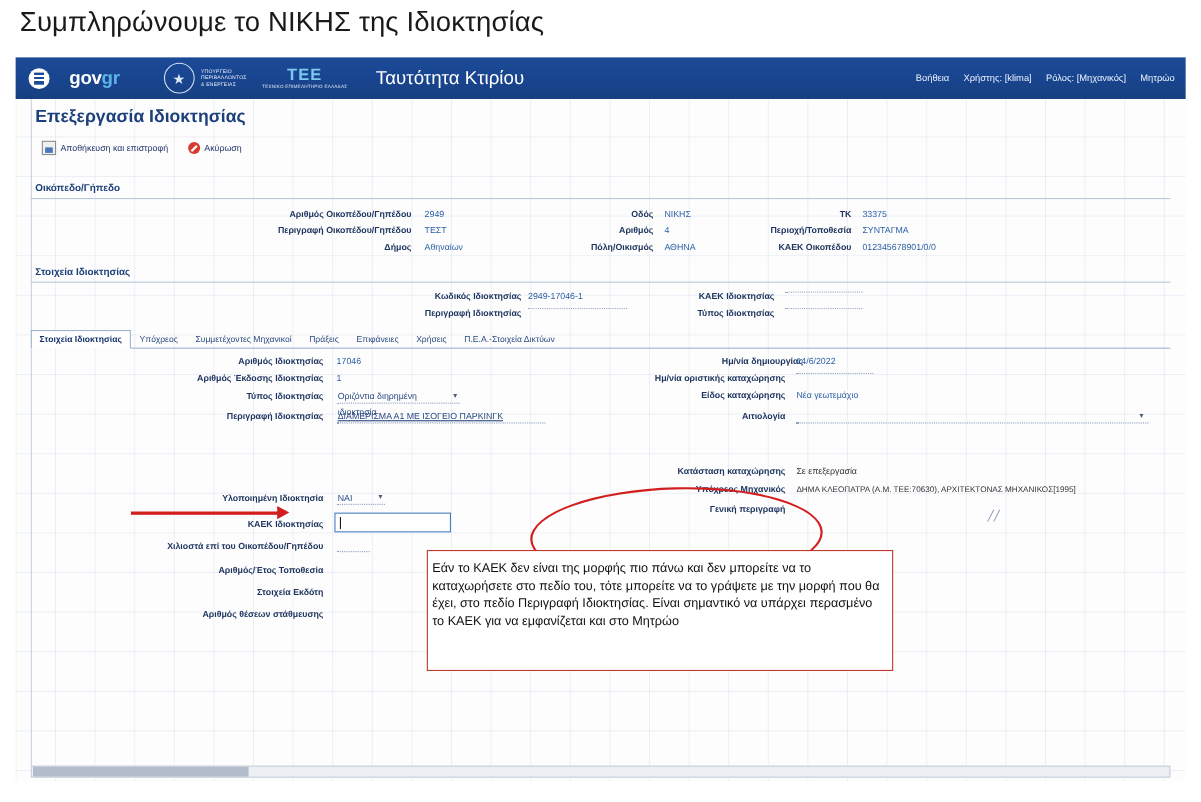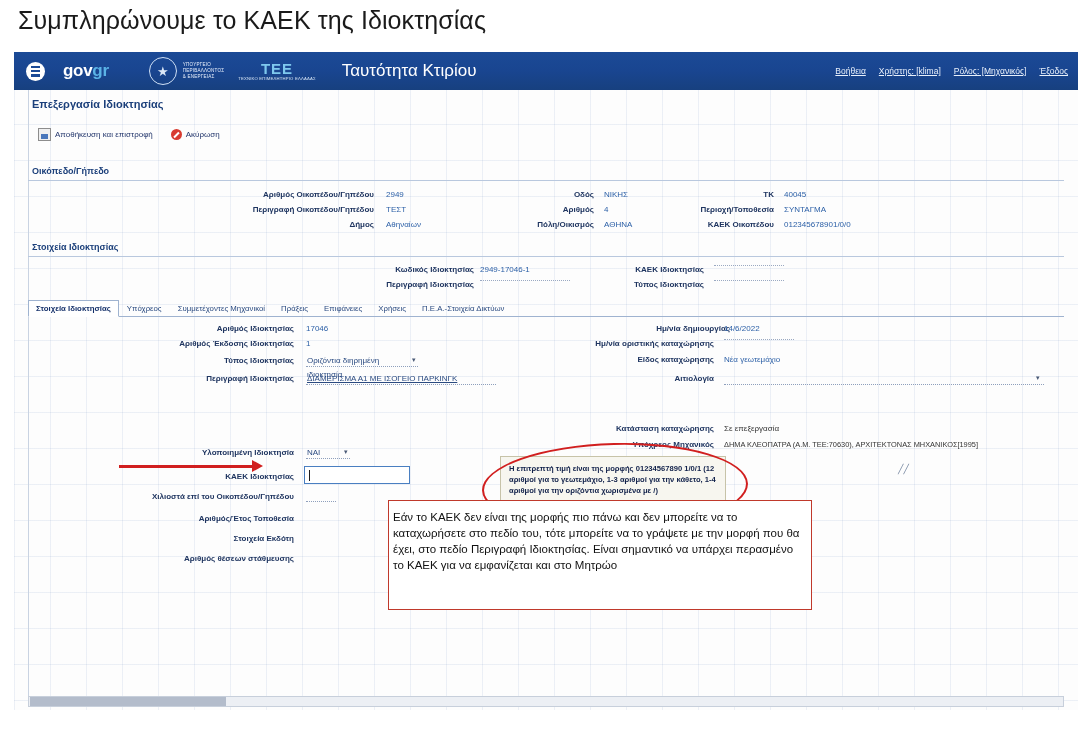--- a/index.html
+++ b/index.html
@@ -137,30 +137,29 @@
   }
 
   .header-right {
     margin-left: auto;
     margin-right: 10px;
     display: flex;
     align-items: center;
     gap: 13px;
     font-size: 8.5px;
     color: #e8f0fb;
-    text-decoration: underline;
   }
   .header-right span { white-space: nowrap; }
 
   
   .page-title {
     position: absolute;
     left: 18px;
     top: 46px;
-    font-size: 11px;
+    font-size: 16px;
     font-weight: bold;
     color: #1b3f7a;
   }
 
   .toolbar {
     position: absolute;
     left: 24px;
     top: 76px;
     display: flex;
     gap: 18px;
@@ -415,21 +414,21 @@
     left: 14px;
     top: 38px;
     width: 1px;
     height: 606px;
     background: #c9d3e2;
   }
 </style>
 </head>
 <body>
 
-<div class="slide-title">Συμπληρώνουμε το ΚΑΕΚ της Ιδιοκτησίας</div>
+<div class="slide-title">Συμπληρώνουμε το ΝΙΚΗΣ της Ιδιοκτησίας</div>
 
 <div class="app-window">
   <div class="grid-bg"></div>
   <div class="vline-left"></div>
 
   <div class="header-bar">
     <div class="gov-logo">
       <span class="gov-circle"></span>
       <span class="gov-text"><span>gov</span><span class="gr">gr</span></span>
     </div>
@@ -445,21 +444,21 @@
       <div class="tee-mark">ΤΕΕ</div>
       <div class="tee-sub">ΤΕΧΝΙΚΟ ΕΠΙΜΕΛΗΤΗΡΙΟ ΕΛΛΑΔΑΣ</div>
     </div>
 
     <div class="app-title">Ταυτότητα Κτιρίου</div>
 
     <div class="header-right">
       <span>Βοήθεια</span>
       <span>Χρήστης: [klima]</span>
       <span>Ρόλος: [Μηχανικός]</span>
-      <span>Έξοδος</span>
+      <span>Μητρώο</span>
     </div>
   </div>
 
   <div class="page-title">Επεξεργασία Ιδιοκτησίας</div>
 
   <div class="toolbar">
     <div class="tb-btn">
       <span class="ic-save"></span>
       <span>Αποθήκευση και επιστροφή</span>
     </div>
@@ -484,21 +483,21 @@
   <div class="fld fld-label" style="left:440px; top:138px; width:140px;">Οδός</div>
   <div class="fld fld-value" style="left:590px; top:138px;">ΝΙΚΗΣ</div>
 
   <div class="fld fld-label" style="left:440px; top:153px; width:140px;">Αριθμός</div>
   <div class="fld fld-value" style="left:590px; top:153px;">4</div>
 
   <div class="fld fld-label" style="left:440px; top:168px; width:140px;">Πόλη/Οικισμός</div>
   <div class="fld fld-value" style="left:590px; top:168px;text-align:right;">ΑΘΗΝΑ</div>
 
   <div class="fld fld-label" style="left:640px; top:138px; width:120px;">ΤΚ</div>
-  <div class="fld fld-value" style="left:770px; top:138px;">40045</div>
+  <div class="fld fld-value" style="left:770px; top:138px;">33375</div>
 
   <div class="fld fld-label" style="left:640px; top:153px; width:120px;">Περιοχή/Τοποθεσία</div>
   <div class="fld fld-value" style="left:770px; top:153px;">ΣΥΝΤΑΓΜΑ</div>
 
   <div class="fld fld-label" style="left:640px; top:168px; width:120px;">ΚΑΕΚ Οικοπέδου</div>
   <div class="fld fld-value" style="left:770px; top:168px;">012345678901/0/0</div>
 
   <div class="section-label" style="left:18px; top:190px;">Στοιχεία Ιδιοκτησίας</div>
   <div class="hr-line" style="left:14px; top:204px; width:1036px;"></div>
 
@@ -570,21 +569,20 @@
   <div class="fld fld-value dark" style="left:710px; top:372px;">Σε επεξεργασία</div>
 
   <div class="fld fld-label" style="left:560px; top:388px; width:140px;">Υπόχρεος Μηχανικός</div>
   <div class="fld fld-value dark" style="left:710px; top:388px; font-size:7.4px;">ΔΗΜΑ ΚΛΕΟΠΑΤΡΑ (Α.Μ. ΤΕΕ:70630), ΑΡΧΙΤΕΚΤΟΝΑΣ ΜΗΧΑΝΙΚΟΣ[1995]</div>
 
   <div class="fld fld-label" style="left:560px; top:406px; width:140px;">Γενική περιγραφή</div>
   <div class="bigbox" style="left:710px; top:372px; width:200px; height:0px; border:none;"></div>
   <div class="focused-input" style="left:710px; top:402px; width:186px; height:0px; border:none;"></div>
   <div class="resize-grip" style="left:884px; top:412px;">╱╱</div>
 
-  <div class="tooltip">Η επιτρεπτή τιμή είναι της μορφής 01234567890 1/0/1 (12 αριθμοί για το γεωτεμάχιο, 1-3 αριθμοί για την κάθετο, 1-4 αριθμοί για την οριζόντια χωρισμένα με /)</div>
 
   <div class="red-ellipse"></div>
   <div class="red-arrow-line"></div>
   <div class="red-arrow-head"></div>
 
   <div class="note-box">Εάν το ΚΑΕΚ δεν είναι της μορφής πιο πάνω και δεν μπορείτε να το καταχωρήσετε στο πεδίο του, τότε μπορείτε να το  γράψετε με την μορφή που θα έχει, στο πεδίο Περιγραφή Ιδιοκτησίας. Είναι σημαντικό να υπάρχει περασμένο το ΚΑΕΚ για να εμφανίζεται και στο Μητρώο</div>
 
   <div class="hscroll"></div>
   <div class="hscroll-thumb"></div>
 </div>

